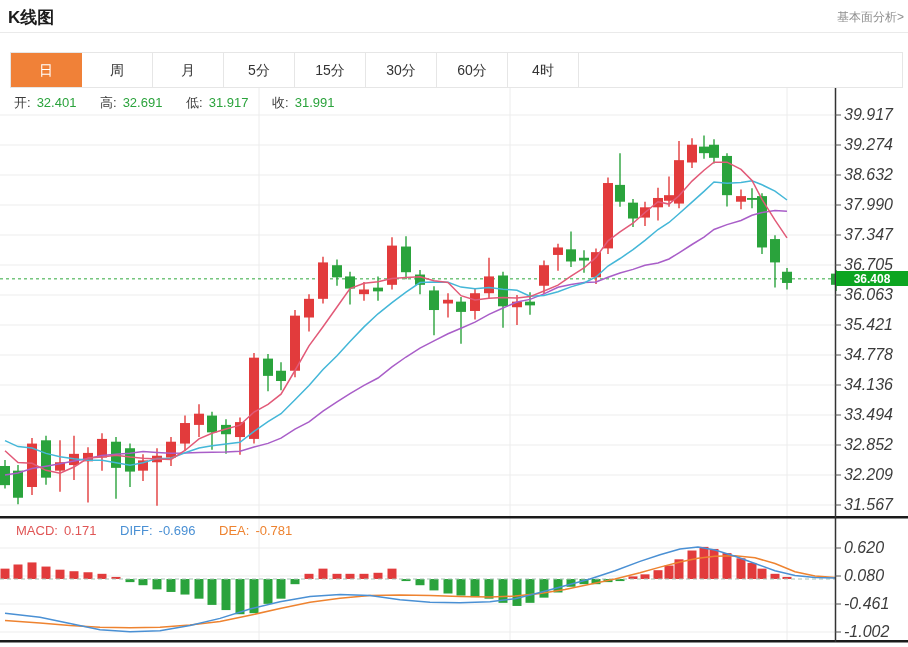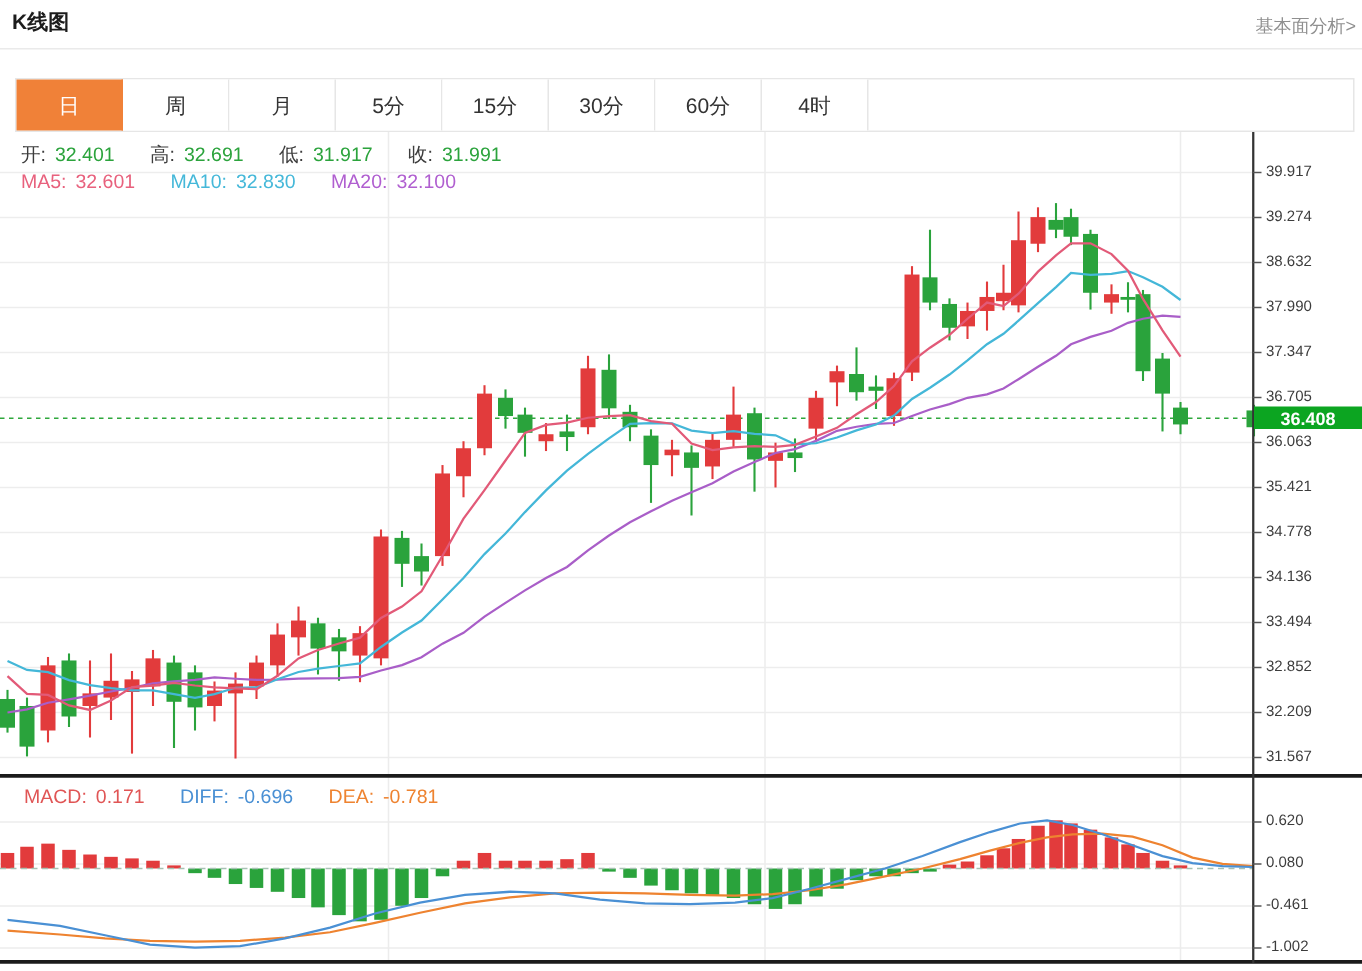--- a/index.html
+++ b/index.html
@@ -1,34 +1,34 @@
 <!DOCTYPE html>
 <html><head>
 <meta charset="utf-8">
 <style>
   html,body{margin:0;padding:0;background:#fff;}
   #app{position:relative;width:908px;height:647px;background:#fff;overflow:hidden;
        font-family:"Liberation Sans","DejaVu Sans",sans-serif;}
-  .title{position:absolute;left:8px;top:6px;font-size:14px;font-weight:bold;color:#1c1c1c;z-index:5;}
+  .title{position:absolute;left:8px;top:6px;font-size:17px;font-weight:bold;color:#1c1c1c;z-index:5;}
   .header-link{position:absolute;right:4px;top:9px;font-size:12px;color:#8f8f8f;z-index:5;cursor:pointer;}
   .divider{position:absolute;left:0;top:32px;width:908px;height:1px;background:#eaeaea;z-index:2;}
   .tabbar{position:absolute;left:10px;top:52px;width:893px;height:36px;box-sizing:border-box;
           border:1px solid #e6e6e6;display:flex;background:#fff;z-index:5;}
   .tab{width:70px;height:34px;line-height:34px;text-align:center;font-size:14px;color:#333;
        border-right:1px solid #e6e6e6;cursor:pointer;background:#fff;}
   .tab.active{background:#f08138;color:#fff;border-right-color:#f08138;}
   #chart-svg{position:absolute;left:0;top:0;z-index:1;}
   .legend{position:absolute;font-size:13px;white-space:nowrap;z-index:4;}
   .legend span{margin-right:6px;}
   .legend .gap{margin-right:20px;}
   .lab{color:#3d3d3d;}
   .val-green{color:#2ba33c;text-align:right;}
   .c-ma5{color:#e8617d;} .c-ma10{color:#45b8d9;} .c-ma20{color:#b05fd0;}
   .c-macd{color:#e05555;} .c-diff{color:#4a90d4;} .c-dea{color:#ee8330;}
-  .ylab{position:absolute;left:844px;font-size:10px;color:#3c3c3c;z-index:3;line-height:14px;}
+  .ylab{position:absolute;left:844px;font-size:16px;color:#3c3c3c;z-index:3;line-height:14px;font-style:italic;}
   .badge{position:absolute;left:836px;top:271px;width:72px;height:15px;background:#0ca521;
          color:#fff;font-size:12px;font-weight:bold;line-height:17px;text-align:center;z-index:4;}
 </style>
 </head>
 <body>
 
 <div id="app">
 
   <div class="title">K线图</div>
   <div class="header-link">基本面分析&gt;</div>
@@ -295,25 +295,20 @@
       </g>
     </svg>
 
   <div class="legend" style="left:14px;top:94px;">
     <span class="lab">开:</span><span class="val-green gap">32.401</span>
     <span class="lab">高:</span><span class="val-green gap">32.691</span>
     <span class="lab">低:</span><span class="val-green gap">31.917</span>
     <span class="lab">收:</span><span class="val-green">31.991</span>
   </div>
 
-  <div class="legend" style="left:14px;top:113px;">
-    <span class="c-ma5">MA5:</span><span class="c-ma5 gap">32.601</span>
-    <span class="c-ma10">MA10:</span><span class="c-ma10 gap">32.830</span>
-    <span class="c-ma20">MA20:</span><span class="c-ma20">32.100</span>
-  </div>
 
   <div class="legend" style="left:16px;top:523px;">
     <span class="c-macd">MACD:</span><span class="c-macd gap">0.171</span>
     <span class="c-diff">DIFF:</span><span class="c-diff gap">-0.696</span>
     <span class="c-dea">DEA:</span><span class="c-dea">-0.781</span>
   </div>
 
   <div class="ylab" style="top:108px;">39.917</div>
   <div class="ylab" style="top:138px;">39.274</div>
   <div class="ylab" style="top:168px;">38.632</div>

